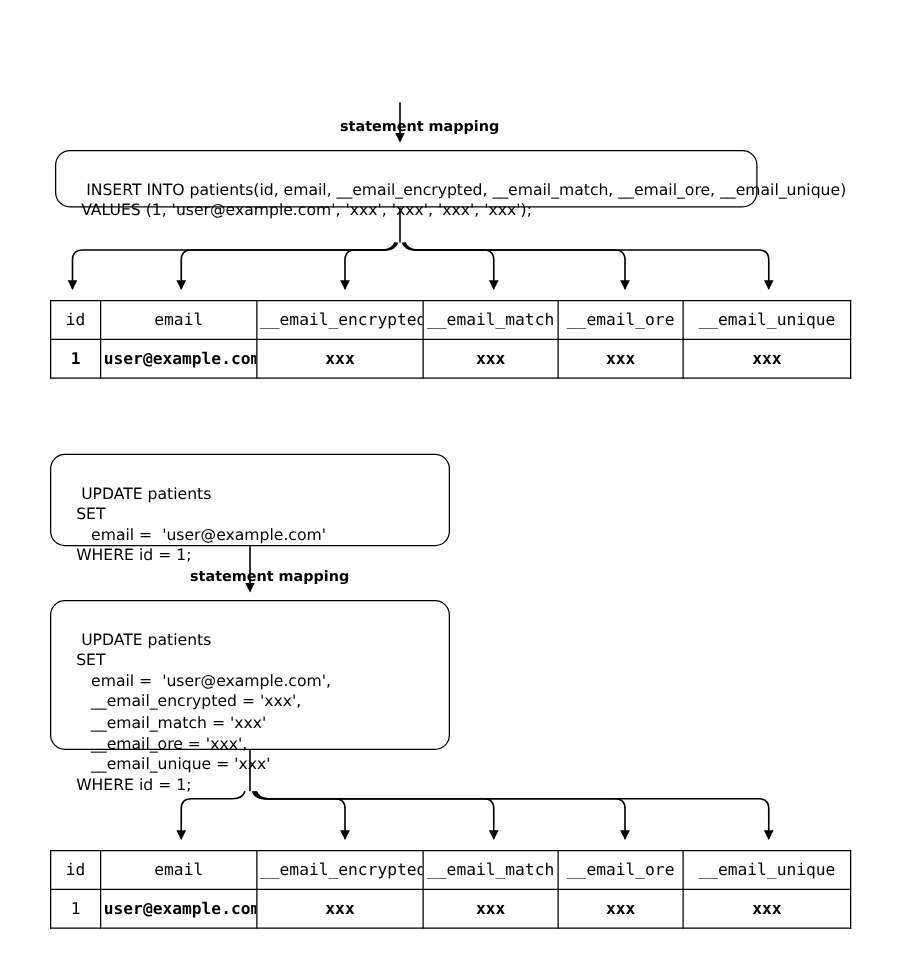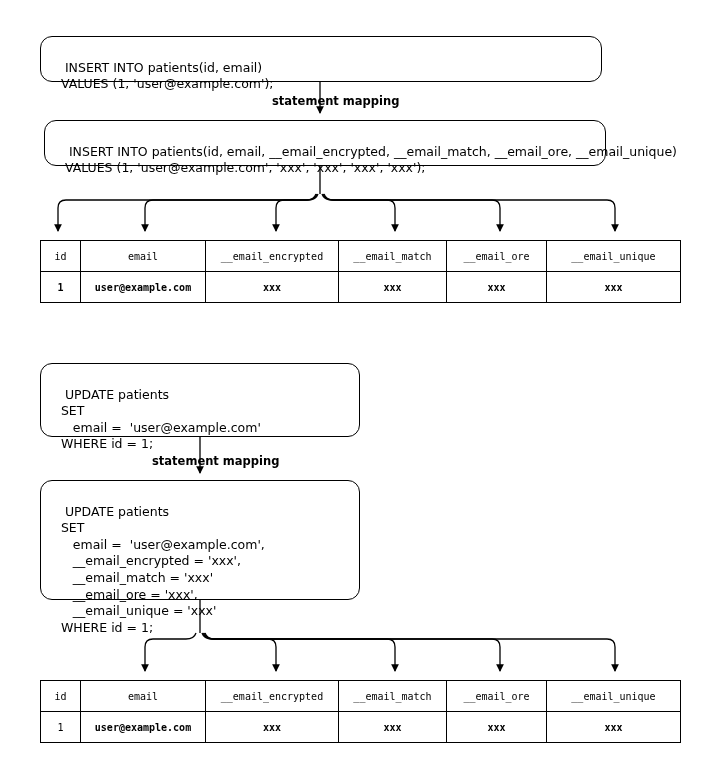--- a/index.html
+++ b/index.html
@@ -50,39 +50,35 @@
   table.db-table {
     position: absolute;
     border-collapse: collapse;
     table-layout: fixed;
     font-family: "DejaVu Sans Mono", "Liberation Mono", monospace;
     background: #fff;
   }
   table.db-table td {
     border: 1.3px solid #000;
     text-align: center;
-    font-size: 10px;
+    font-size: 13px;
     height: 30px;
     padding: 0 2px;
     overflow: hidden;
     white-space: nowrap;
   }
   table.db-table tr.hdr td { font-weight: normal; }
   table.db-table tr.row td { font-weight: bold; }
   table.db-table tr.row td.plain { font-weight: normal; }
 </style>
 </head>
 <body>
 
 <div id="canvas">
 
-  <div class="stmt-box" style="left:40px; top:36px; width:562px; height:46px;">
-    <span>INSERT INTO patients(id, email)
-   VALUES (1, 'user@example.com');</span>
-  </div>
 
   <div class="map-label" style="left:272px; top:94px;">
     <span>statement mapping</span>
   </div>
 
   <div class="stmt-box" style="left:44px; top:120px; width:562px; height:46px;">
     <span>INSERT INTO patients(id, email, __email_encrypted, __email_match, __email_ore, __email_unique)
    VALUES (1, 'user@example.com', 'xxx', 'xxx', 'xxx', 'xxx');</span>
   </div>
 

